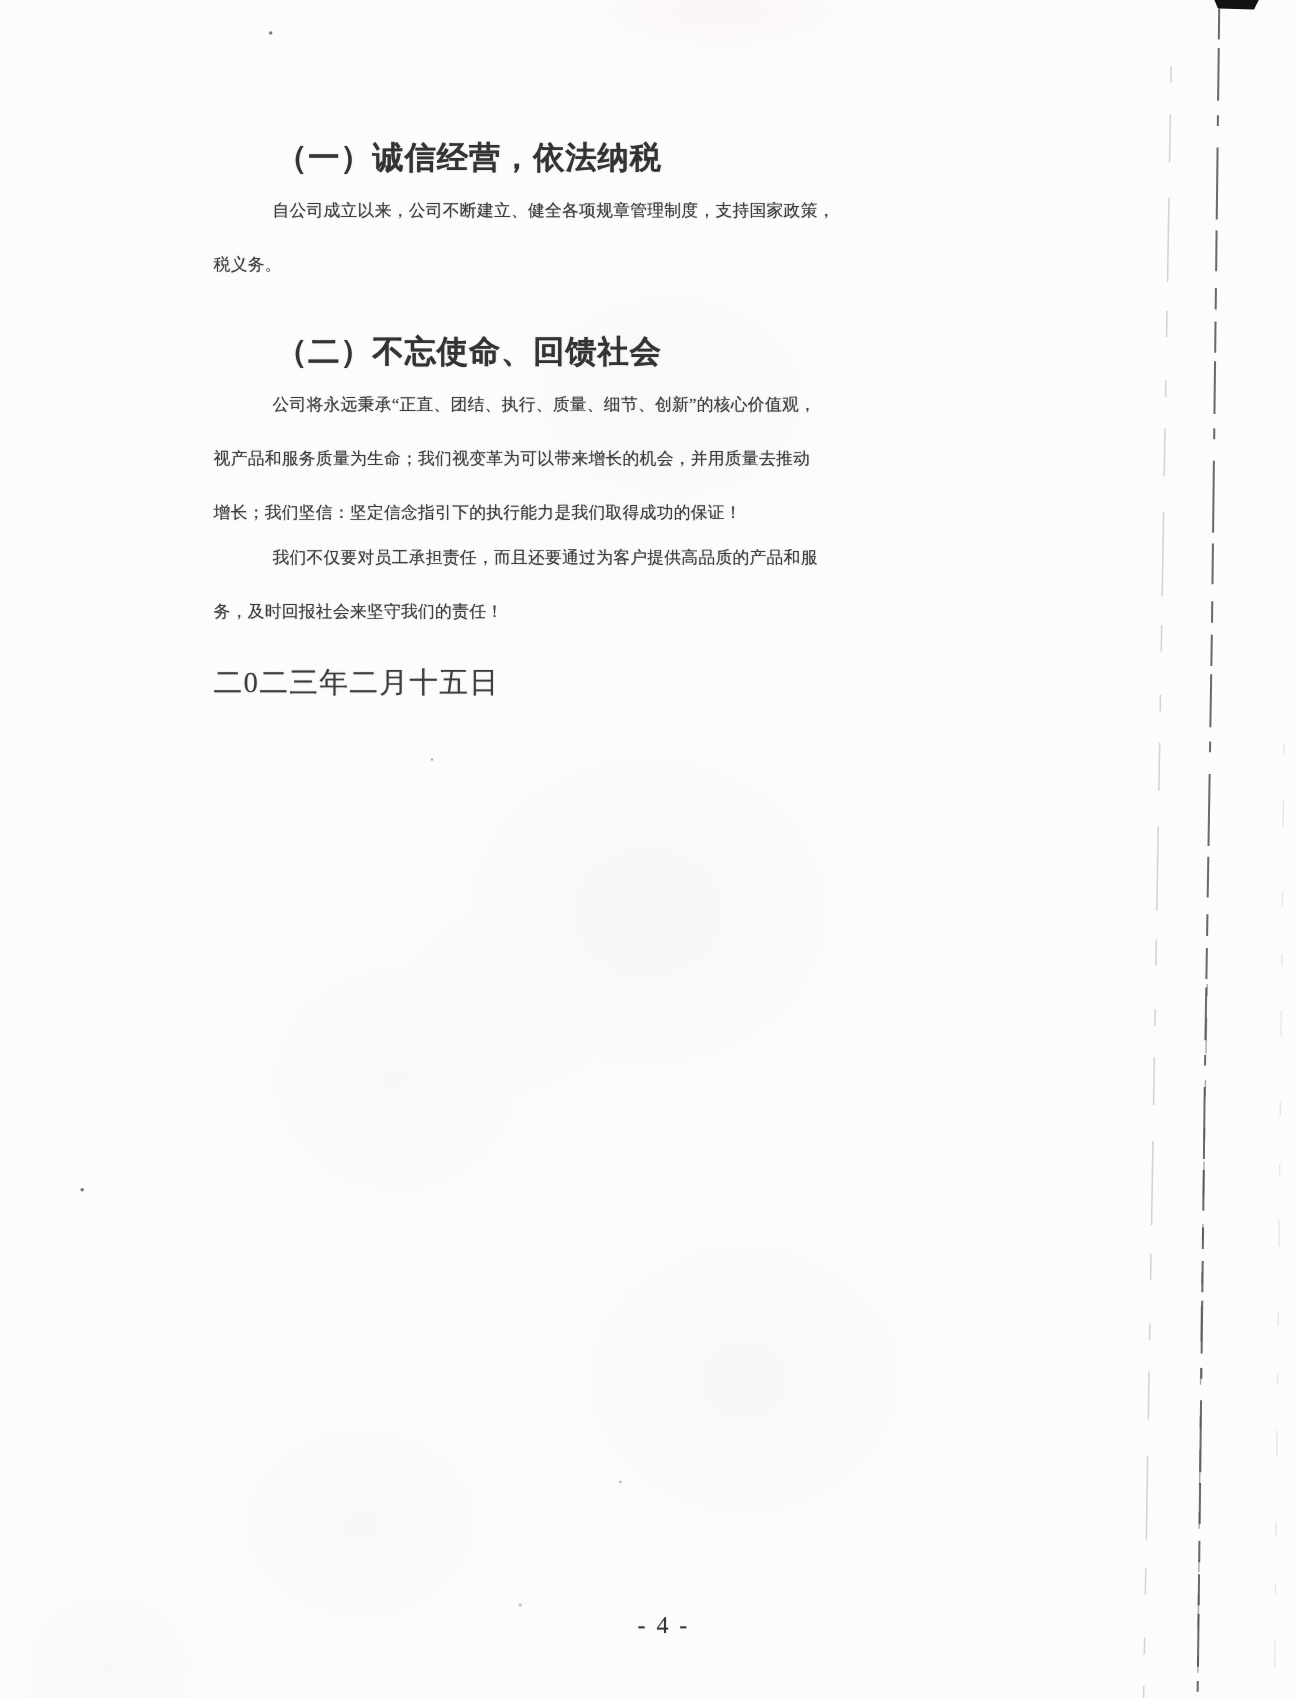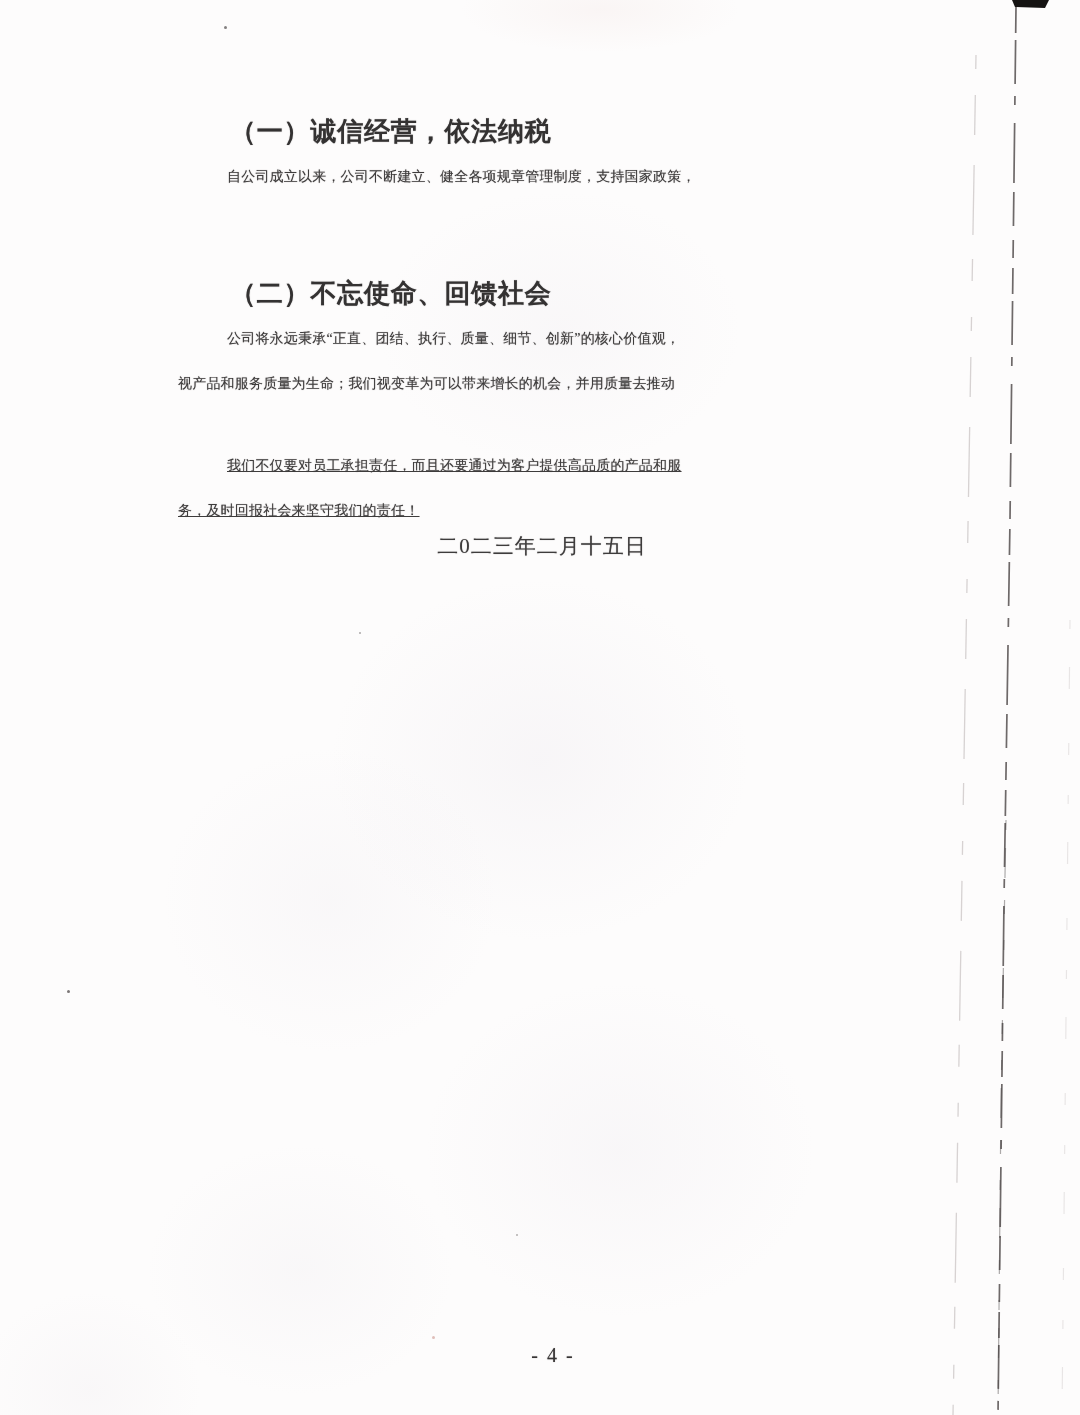--- a/index.html
+++ b/index.html
@@ -44,26 +44,26 @@
   .heading {
     height: 45px; line-height: 45px;
     font-family: "Liberation Sans", sans-serif;
     font-weight: 700; font-size: 26px; letter-spacing: 0.8px;
     padding-left: 52px; white-space: nowrap;
     color: #343232;
     text-shadow: 0 0 1px rgba(52,50,50,0.5);
   }
   .section-1 { top: 109px; }
   .section-2 { top: 271px; }
-  .paragraph-3 { top: 443px; text-decoration: underline; }
+  .paragraph-3 { top: 443px; }
   .date-line {
-    position: absolute; left: 178px; top: 524px; width: 728px;
+    position: absolute; left: 178px; top: 548px; width: 728px;
     height: 45px; line-height: 45px;
-    font-size: 21px; letter-spacing: 1px;
-    text-align: center; white-space: nowrap;
+    font-size: 24px; letter-spacing: 1px;
+    text-align: left; white-space: nowrap;
     text-shadow: 0 0 1px rgba(72,68,68,0.5);
   }
   .page-number {
     position: absolute; left: 493px; top: 1340px; width: 120px;
     height: 30px; line-height: 30px;
     font-size: 20px; letter-spacing: 2px;
     text-align: center; color: #373434;
     text-shadow: 0 0 1px rgba(60,56,56,0.5);
   }
 </style>
@@ -84,26 +84,28 @@
 
   <span class="speck s1"></span>
   <span class="speck s2"></span>
   <span class="speck s3"></span>
   <span class="speck s4"></span>
   <span class="speck s5"></span>
 
   <div class="block section-1">
     <div class="heading">（一）诚信经营，依法纳税</div>
     <div class="line indent">自公司成立以来，公司不断建立、健全各项规章管理制度，支持国家政策，</div>
+    <div class="line">税义务。</div>
   </div>
 
   <div class="block section-2">
     <div class="heading">（二）不忘使命、回馈社会</div>
     <div class="line indent">公司将永远秉承“正直、团结、执行、质量、细节、创新”的核心价值观，</div>
     <div class="line">视产品和服务质量为生命；我们视变革为可以带来增长的机会，并用质量去推动</div>
+    <div class="line">增长；我们坚信：坚定信念指引下的执行能力是我们取得成功的保证！</div>
   </div>
 
   <div class="block paragraph-3">
     <div class="line indent">我们不仅要对员工承担责任，而且还要通过为客户提供高品质的产品和服</div>
     <div class="line">务，及时回报社会来坚守我们的责任！</div>
   </div>
 
   <div class="date-line">二0二三年二月十五日</div>
 
   <div class="page-number">- 4 -</div>

